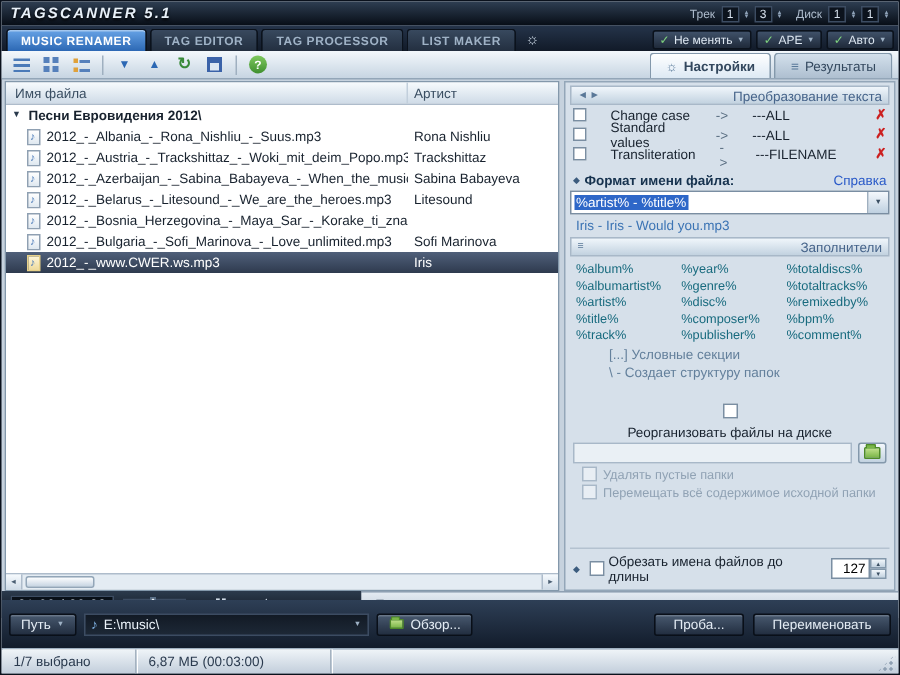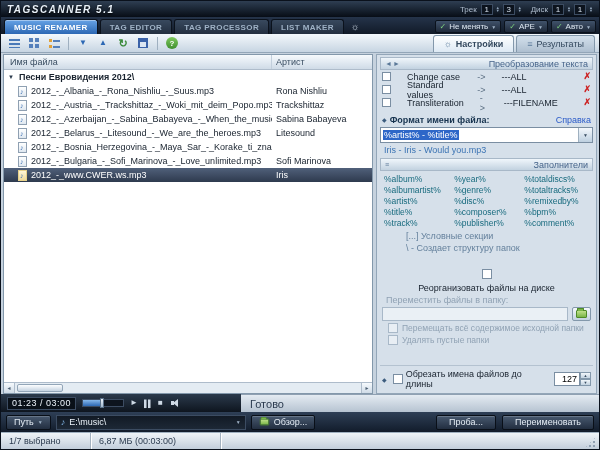--- a/index.html
+++ b/index.html
@@ -158,21 +158,21 @@
     background:linear-gradient(#eef4fa,#9fb6cc); border:1px solid #5a7088; }
   .tbtn { color:#cfdae6; font-size:8px; line-height:1; }
   .tbtn.pause { font-size:7px; letter-spacing:-1px; }
   .speaker-icon { position:relative; width:11px; height:9px; margin-left:2px; }
   .speaker-icon::before { content:""; position:absolute; left:0; top:2.5px; width:3px; height:4px; background:#cfdae6; }
   .speaker-icon::after { content:""; position:absolute; left:2px; top:0;
     border-top:4.5px solid transparent; border-bottom:4.5px solid transparent; border-right:5px solid #cfdae6; }
   .play-right { flex:1; background:linear-gradient(#e4ebf2,#b6c3d1); border-top:1px solid #8fa0b2;
     display:flex; align-items:center; padding:0 9px; color:#2a3a4e; font-size:11px; }
   
-  .pathbar { position:absolute; left:0; right:0; bottom:17px; height:20px;
+  .pathbar { position:absolute; left:0; right:0; bottom:17px; height:32px;
     background:linear-gradient(#2e3f56,#121c2b); display:flex; align-items:center; padding:0 5px; gap:5px; }
   .path-btn { height:15px; background:linear-gradient(#48596f,#222e40); border:1px solid #090f18;
     border-radius:2px; box-shadow:inset 0 1px 0 rgba(255,255,255,.18); color:#e4ecf4;
     display:flex; align-items:center; gap:4px; padding:0 7px; font-size:9px; }
   .path-btn .dd { font-size:5px; color:#9fb2c6; }
   .path-combo { width:190px; height:15px; background:linear-gradient(#121a25,#1d2836);
     border:1px solid #3c4c62; color:#ecf3fa; display:flex; align-items:center; gap:4px;
     padding:0 4px; font-size:9px; }
   .path-combo .note-ic { color:#7fb0e0; font-size:9px; }
   .path-combo .path-text { flex:1; }
@@ -464,34 +464,33 @@
           <span class="ph">%publisher%</span>
           <span class="ph">%comment%</span>
         </div>
       <div class="hint">[...] Условные секции</div>
       <div class="hint">\ - Создает структуру папок</div>
 
       <div class="opt-row gap-top">
         <span class="cb2"></span>
         <span class="opt-label">Реорганизовать файлы на диске</span>
       </div>
-      <div class="opt-sub disabled-label">Переместить файлы в папку:</div>
       <div class="opt-row">
         <span class="move-input"></span>
         <span class="folder-btn">
             <span class="folder-ic"></span>
           </span>
       </div>
       <div class="opt-row sub">
         <span class="cb2 dis"></span>
-        <span class="opt-label disabled-label">Перемещать всё содержимое исходной папки</span>
+        <span class="opt-label disabled-label">Удалять пустые папки</span>
       </div>
       <div class="opt-row sub">
         <span class="cb2 dis"></span>
-        <span class="opt-label disabled-label">Удалять пустые папки</span>
+        <span class="opt-label disabled-label">Перемещать всё содержимое исходной папки</span>
       </div>
 
       <div class="trim-row">
         <span class="bullet">◆</span>
         <span class="cb2"></span>
         <span class="opt-label">Обрезать имена файлов до длины</span>
         <span class="spin">
           <span class="spin-val">127</span>
           <span class="spin-btns">
             <span class="spin-btn">▲</span>

